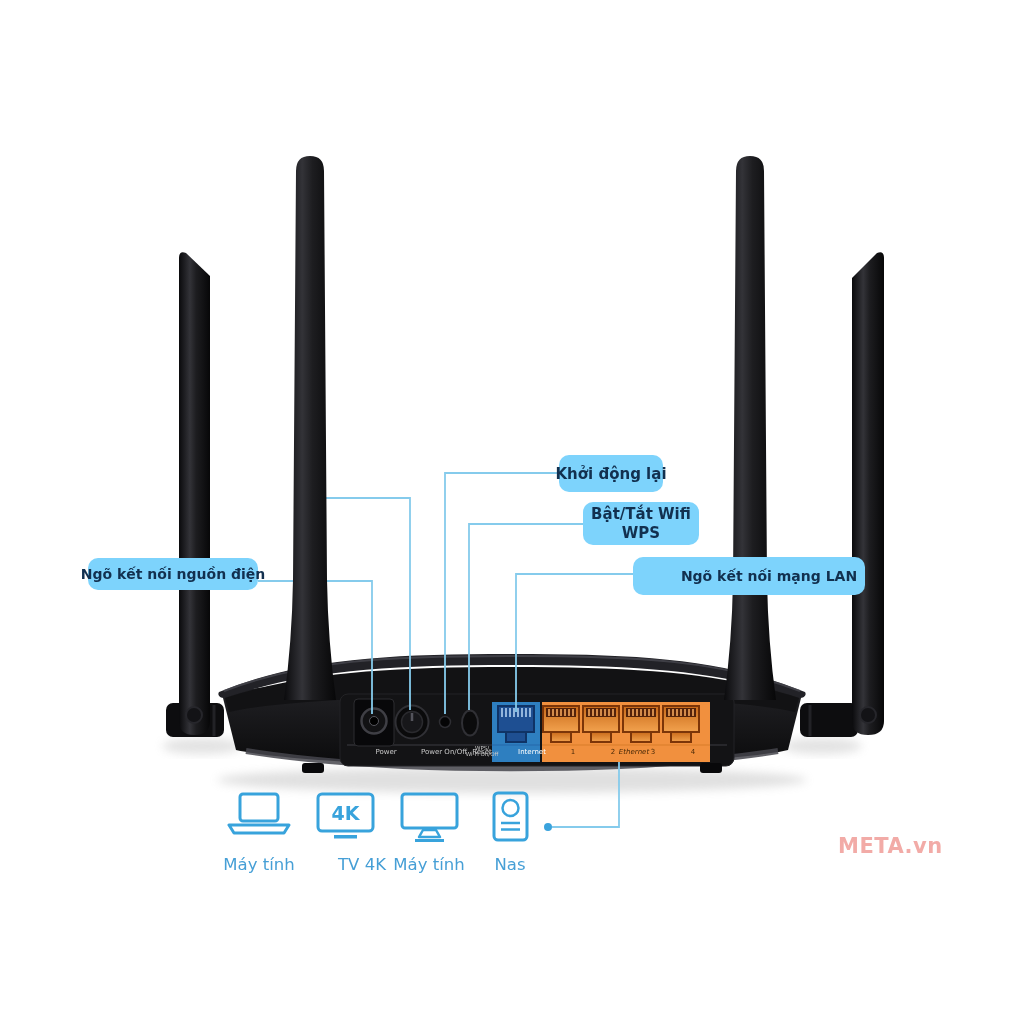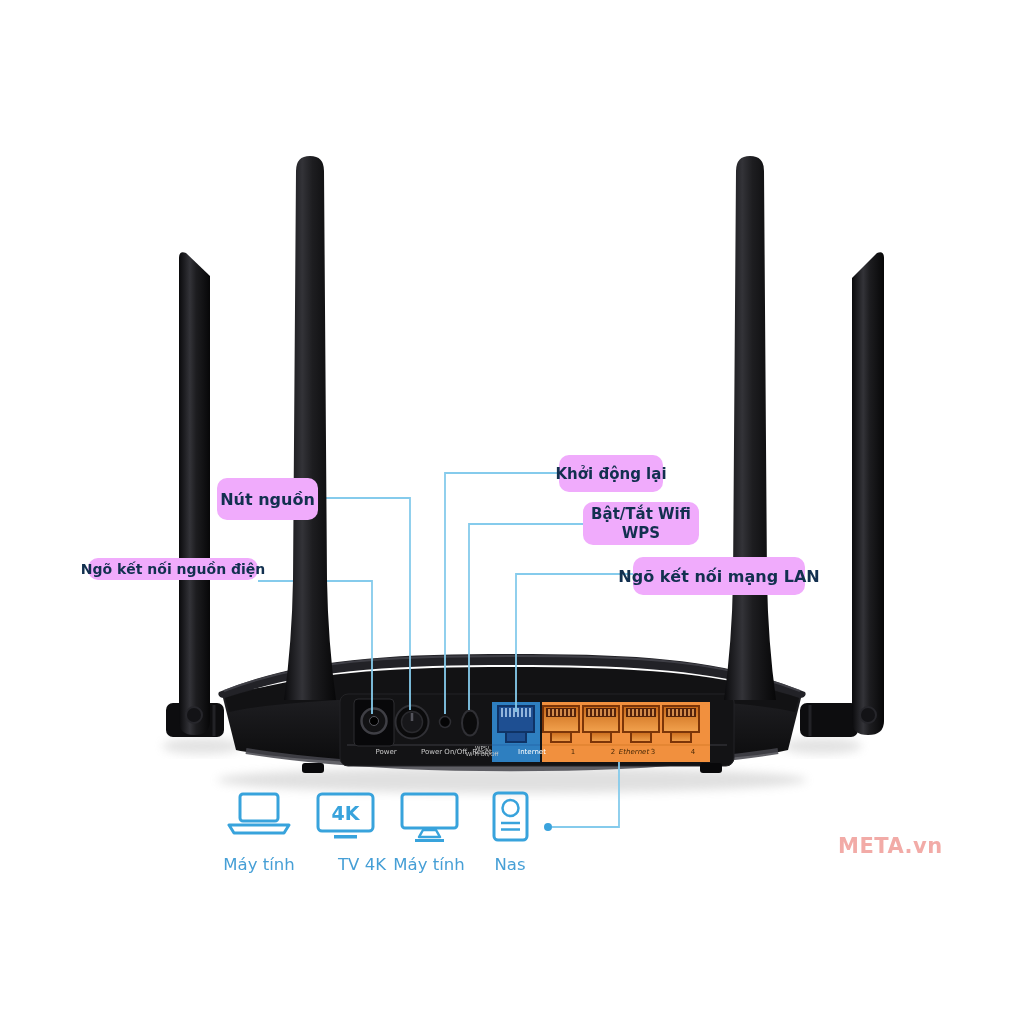--- a/index.html
+++ b/index.html
@@ -1,28 +1,28 @@
 <!DOCTYPE html>
 <html><head>
 <meta charset="utf-8">
 <style>
   html,body{margin:0;padding:0;background:#ffffff;}
   .scene{position:relative;width:1024px;height:1024px;background:#ffffff;overflow:hidden;
          font-family:"DejaVu Sans","Liberation Sans",sans-serif;}
   .art{position:absolute;left:0;top:0;}
 
   
-  .callout{position:absolute;background:#f0abfc;color:#12304f;font-weight:bold;
+  .callout{position:absolute;background:#7dd3fc;color:#12304f;font-weight:bold;
            border-radius:10px;display:flex;align-items:center;justify-content:center;
            text-align:center;white-space:nowrap;z-index:5;}
   .co-nut      {left:217px;top:478px;width:101px;height:42px;font-size:16px;}
-  .co-nguon    {left:88px; top:558px;width:170px;height:22px;font-size:14px;}
+  .co-nguon    {left:88px; top:558px;width:170px;height:32px;font-size:14px;}
   .co-reset    {left:559px;top:455px;width:104px;height:37px;font-size:15px;}
   .co-wps      {left:583px;top:502px;width:116px;height:43px;font-size:15px;line-height:19px;flex-direction:column;}
-  .co-lan      {left:633px;top:557px;width:172px;height:38px;font-size:16px;}
+  .co-lan      {left:633px;top:557px;width:192px;height:38px;font-size:14px;padding-left:40px;}
 
   
   .plabel{position:absolute;transform:translateX(-50%);font-size:7px;color:#c9c9c9;
           white-space:nowrap;z-index:4;line-height:7px;margin-left:12px;}
   .plabel.two{font-size:5.5px;line-height:6px;text-align:center;}
   .plabel.on-blue{color:#ffffff;padding-left:8px;}
   .plabel.on-orange{color:#4a2a08;}
 
   
   .dev-icon{position:absolute;z-index:3;}
@@ -211,21 +211,20 @@
 
       <path d="M 736,171 Q 736,156 750,156 Q 764,156 764,171 L 767,580 Q 768,642 776,700 L 724,700 Q 732,642 733,580 Z" fill="url(#agrad)"></path>
 
       <g>
         <path d="M 884,258 Q 884,250 877,253 L 852,278 L 852,721 Q 852,735 868,735 Q 884,735 884,721 Z" fill="url(#agrad)"></path>
         <circle cx="868" cy="715" r="8" fill="#131316" stroke="#26262b" stroke-width="2"></circle>
       </g>
     </g>
   </svg>
 
-  <div class="callout co-nut">Nút nguồn</div>
   <div class="callout co-nguon">Ngõ kết nối nguồn điện</div>
   <div class="callout co-reset">Khởi động lại</div>
   <div class="callout co-wps">
     <span>Bật/Tắt Wifi</span>
     <span>WPS</span>
   </div>
   <div class="callout co-lan">Ngõ kết nối mạng LAN</div>
 
   <div class="plabel" style="left:374px;top:749px;">Power</div>
   <div class="plabel" style="left:412px;top:749px;padding-left:40px;">Power On/Off</div>

